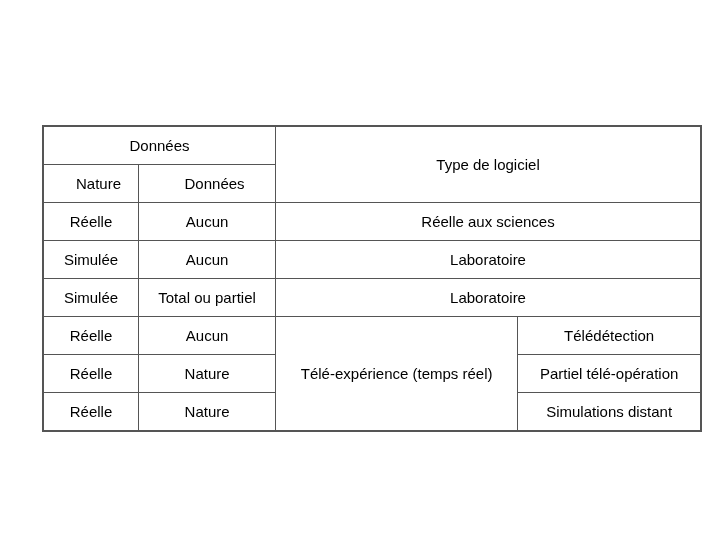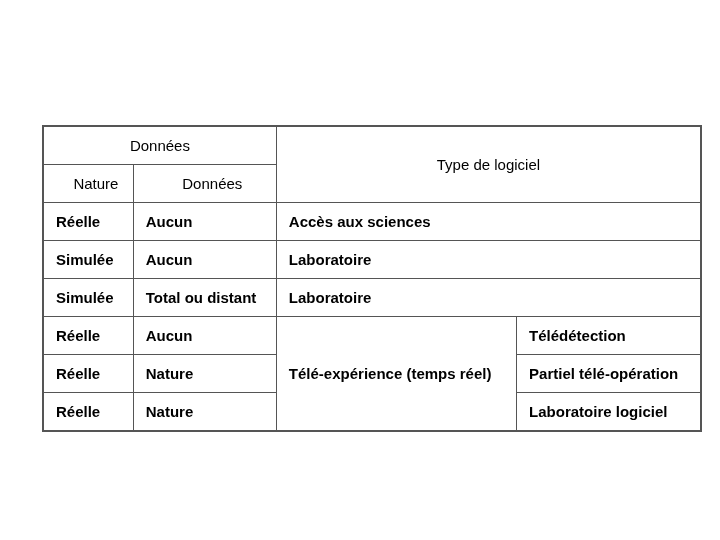--- a/index.html
+++ b/index.html
@@ -25,23 +25,22 @@
 
     table {
       width: 100%;
       border-collapse: collapse;
       border: 2px solid #555;
     }
 
     td, th {
       border: 1.5px solid #555;
       padding: 10px 12px;
-      text-align: left;
+      text-align: center;
       vertical-align: middle;
-      font-weight: bold;
     }
 
     .header-donnees {
       text-align: center;
       font-weight: normal;
     }
 
     .header-type {
       text-align: center;
       font-weight: normal;
@@ -67,48 +66,48 @@
     </tr>
 
     <tr>
       <td class="sub-header">Nature</td>
       <td class="sub-header">Données</td>
     </tr>
 
     <tr>
       <td>Réelle</td>
       <td>Aucun</td>
-      <td colspan="2">Accès aux sciences</td>
+      <td colspan="2">Réelle aux sciences</td>
     </tr>
 
     <tr>
       <td>Simulée</td>
       <td>Aucun</td>
       <td colspan="2">Laboratoire</td>
     </tr>
 
     <tr>
       <td>Simulée</td>
-      <td>Total ou distant</td>
+      <td>Total ou partiel</td>
       <td colspan="2">Laboratoire</td>
     </tr>
 
     <tr>
       <td>Réelle</td>
       <td>Aucun</td>
       <td rowspan="3">Télé-expérience (temps réel)</td>
       <td>Télédétection</td>
     </tr>
 
     <tr>
       <td>Réelle</td>
       <td>Nature</td>
       <td>Partiel télé-opération</td>
     </tr>
 
     <tr>
       <td>Réelle</td>
       <td>Nature</td>
-      <td>Laboratoire logiciel</td>
+      <td>Simulations distant</td>
     </tr>
   </tbody>
     </table>
 </div>
 
 </body></html>

